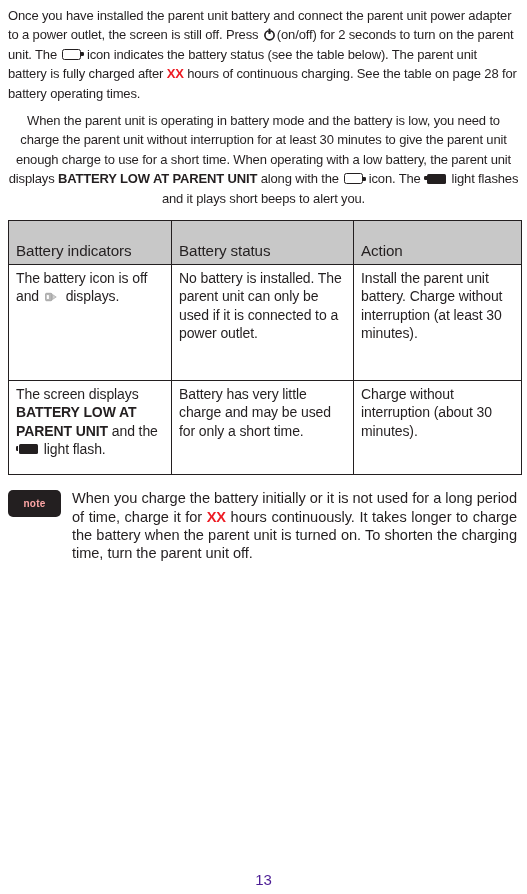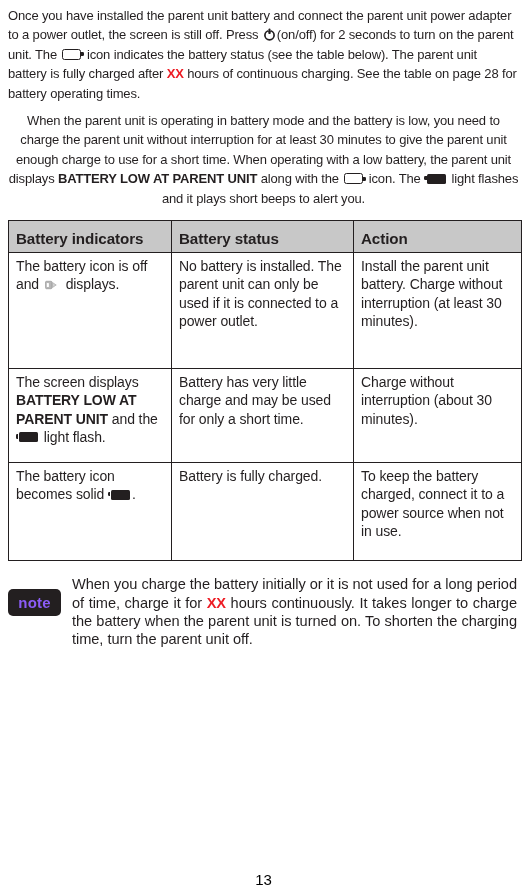--- a/index.html
+++ b/index.html
@@ -123,23 +123,23 @@
     border: 1.3px solid #231f20;
     vertical-align: top;
     padding: 4px 6px 5px 7px;
     font-size: 14px;
     line-height: 18.2px;
     letter-spacing: -0.1px;
     color: #231f20;
   }
   table.charge th {
     background: #c8c8c8;
-    font-weight: bold;
+    font-weight: normal;
     font-size: 15.2px;
-    padding-top: 9px;
+    padding-top: 21px;
     padding-bottom: 4px;
     text-align: left;
   }
   col.c1 { width: 163px; }
   col.c2 { width: 182px; }
   col.c3 { width: 168px; }
   td.r1 { height: 106px; }
   td.r2 { height: 84px; }
   td.r3 { height: 88px; }
 
@@ -148,49 +148,49 @@
     display: flex;
     align-items: flex-start;
     padding: 14px 4px 0 2px;
   }
   .note-badge {
     flex: 0 0 auto;
     width: 53px;
     height: 27px;
     background: #231f20;
     border-radius: 5px;
-    color: #8b5cf6;
+    color: #fca5a5;
     font-weight: bold;
-    font-size: 15px;
+    font-size: 10px;
     display: flex;
     align-items: center;
     justify-content: center;
     letter-spacing: 0.2px;
-    margin-top: 14px;
+    margin-top: 1px;
   }
   .note-text {
     flex: 1 1 auto;
     padding-left: 11px;
     font-size: 14.6px;
     line-height: 18.4px;
     text-align: justify;
     color: #231f20;
     letter-spacing: -0.05px;
   }
   .note-text .red { font-weight: bold; }
 
   
   .page-number {
     position: absolute;
     left: 0;
     right: 0;
     bottom: 6px;
     text-align: center;
     font-size: 15px;
-    color: #000000;
+    color: #4c1d95;
   }
 </style>
 </head>
 <body>
 
 <div class="page">
 
 
 
   <p class="para"><span>Once you have installed the parent unit battery and connect the parent unit power adapter to a power outlet, the screen is still off. Press </span><span class="ic ic-power"><svg viewBox="0 0 26 26">
@@ -225,25 +225,20 @@
                   <path d="M15 7 L22.5 12 L15 17 Z" fill="#d2d2d2" stroke="#9a9a9a" stroke-width="1.1"></path>
                 </svg></span><span> displays.</span></td>
           <td class="r1">No battery is installed. The parent unit can only be used if it is connected to a power outlet.</td>
           <td class="r1">Install the parent unit battery. Charge without interruption (at least 30 minutes).</td>
         </tr>
         <tr>
           <td class="r2"><span>The screen displays </span><span class="bold">BATTERY LOW AT PARENT UNIT</span><span> and the </span><span class="ic ic-batt-full"></span><span> light flash.</span></td>
           <td class="r2">Battery has very little charge and may be used for only a short time.</td>
           <td class="r2">Charge without interruption (about 30 minutes).</td>
         </tr>
-        <tr>
-          <td class="r3"><span>The battery icon becomes solid </span><span class="ic ic-batt-full"></span><span>.</span></td>
-          <td class="r3">Battery is fully charged.</td>
-          <td class="r3">To keep the battery charged, connect it to a power source when not in use.</td>
-        </tr>
       </tbody>
     </table>
   </div>
 
   <div class="note-row">
     <div class="note-badge">note</div>
     <div class="note-text"><span>When you charge the battery initially or it is not used for a long period of time, charge it for </span><span class="red">XX</span><span> hours continuously. It takes longer to charge the battery when the parent unit is turned on. To shorten the charging time, turn the parent unit off.</span></div>
   </div>
 
   <div class="page-number">13</div>

